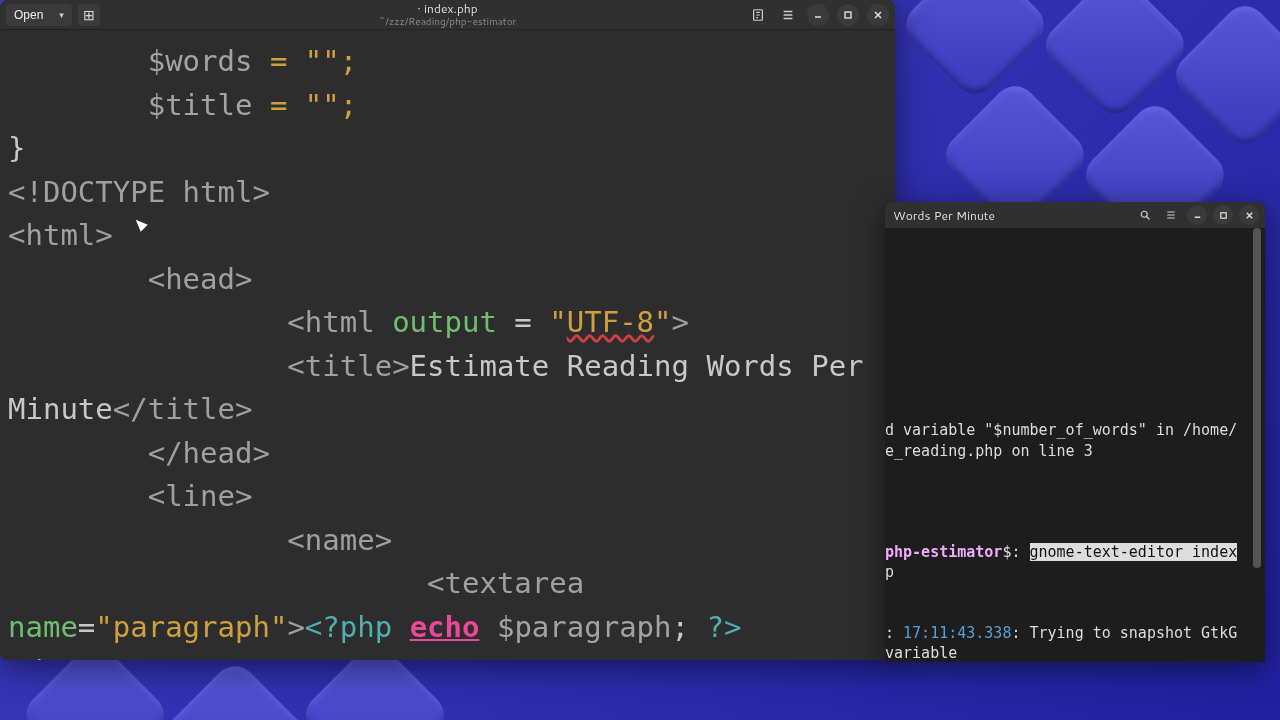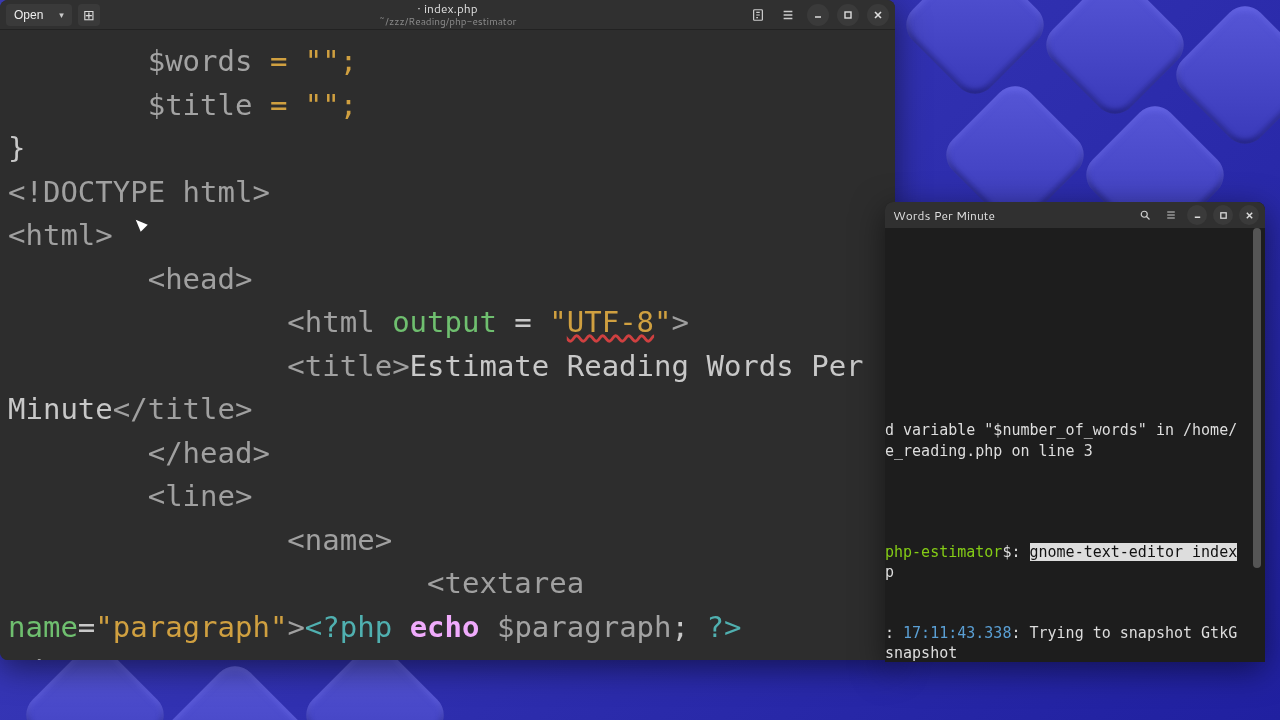--- a/index.html
+++ b/index.html
@@ -129,21 +129,21 @@
     overflow: hidden;
   }
   .tok-var   { color: #a3a3a3; }
   .tok-op    { color: #c8c8c8; }
   .tok-str   { color: #d0a040; }
   .tok-punc  { color: #c8c8c8; }
   .tok-tag   { color: #a0a0a0; }
   .tok-br    { color: #a0a0a0; }
   .tok-attr  { color: #6fbf6f; }
   .tok-val   { color: #d0a040; }
-  .tok-kw    { color: #f0abfc; font-weight: bold; }
+  .tok-kw    { color: #ec4899; font-weight: bold; text-decoration: underline; }
   .tok-php   { color: #50b0b0; }
   .spellsquig { text-decoration: underline wavy #d04040; text-decoration-skip-ink: none; }
   .cursor-pointer {
     position: absolute;
     left: 135px;
     top: 218px;
     width: 12px;
     height: 16px;
     pointer-events: none;
   }
@@ -210,21 +210,21 @@
     flex: 1;
     padding: 10px 8px 10px 0;
     font-family: "Monospace", "DejaVu Sans Mono", monospace;
     font-size: 15px;
     line-height: 1.35;
     color: #ddd;
     white-space: pre-wrap;
     word-break: break-all;
     overflow: hidden;
   }
-  .term-prompt-path { color: #84cc16; }
+  .term-prompt-path { color: #f0abfc; font-weight: bold; }
   .term-timestamp   { color: #5a9fd4; }
   .term-hl { background: #ddd; color: #111; }
   .terminal-scrollbar {
     position: absolute;
     right: 2px;
     top: 26px;
     bottom: 0;
     width: 10px;
   }
   .terminal-thumb {
@@ -347,21 +347,21 @@
 <br>
 <br>
 <span>d variable "$number_of_words" in /home/</span>
 <span>e_reading.php on line 3</span>
 <br>
 <br>
 <span class="term-prompt-path">php-estimator</span><span>$:</span> <span class="term-hl">gnome-text-editor index</span>
 <span>p</span>
 <br>
 <span>: </span><span class="term-timestamp">17:11:43.338</span><span>: Trying to snapshot GtkG</span>
-<span>snapshot</span>
+<span>variable</span>
 <br>
 
 
   </div>
   <div class="terminal-scrollbar">
     <div class="terminal-thumb"></div>
   </div>
 </div>
 
 </body></html>

